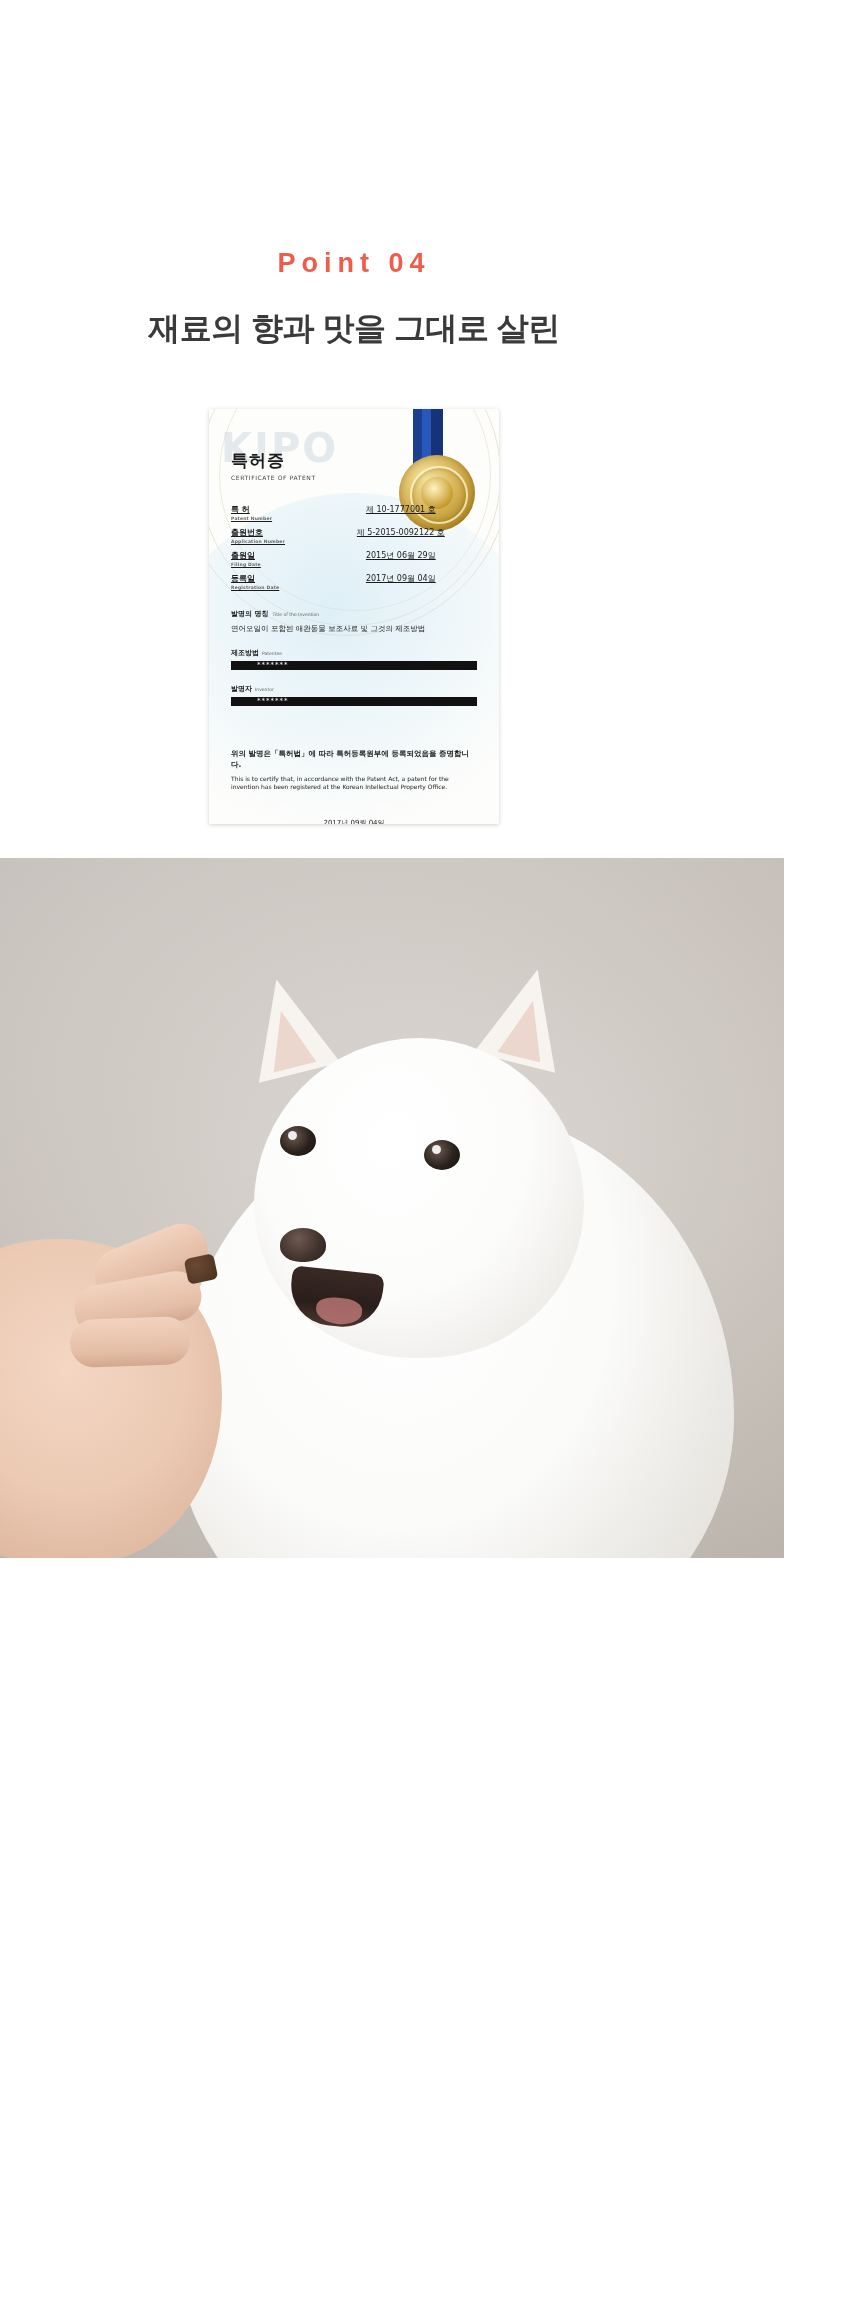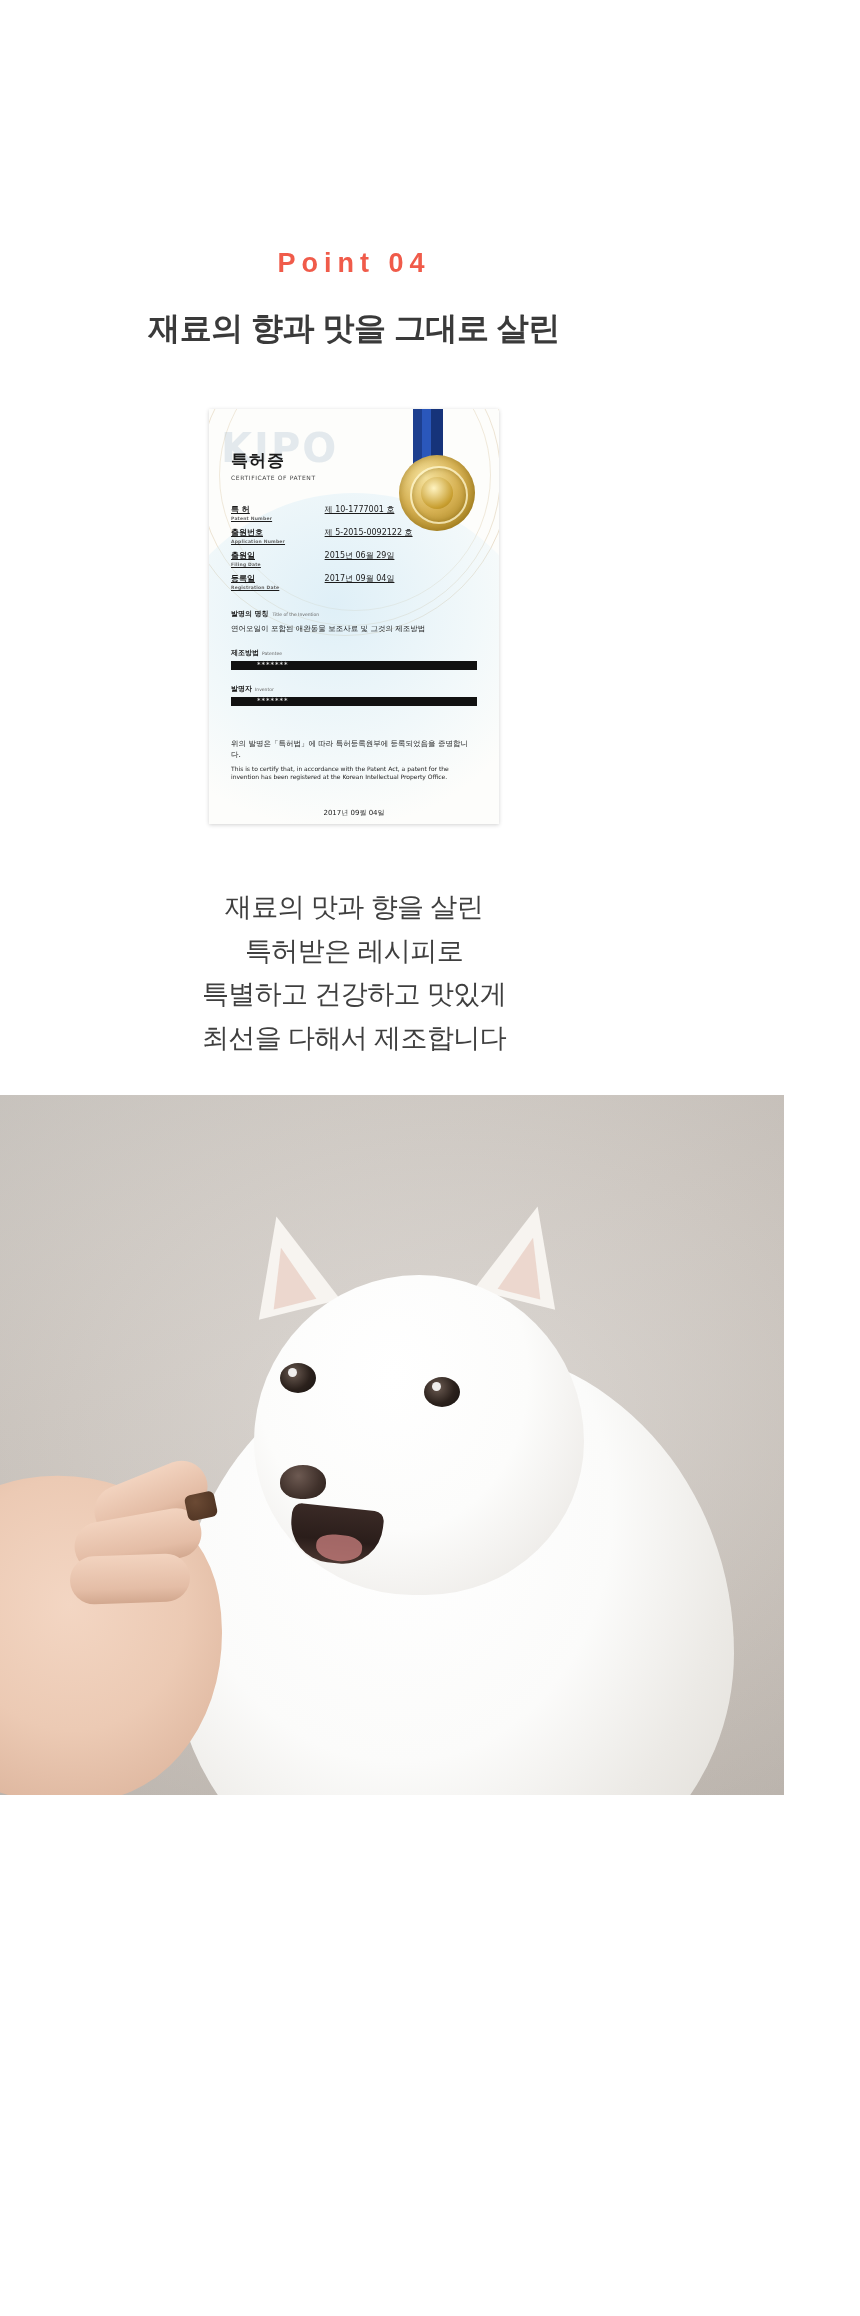--- a/index.html
+++ b/index.html
@@ -164,20 +164,21 @@
     color: #666;
     letter-spacing: 0.2px;
     display: block;
     margin-top: 1px;
   }
   .f-value {
     font-size: 8px;
     color: #1b1b1b;
     padding-left: 22px;
     white-space: nowrap;
+    text-align: center;
   }
 
   .inv-title-label {
     margin-top: 16px;
     font-size: 7px;
     font-weight: bold;
     color: #1b1b1b;
   }
   .inv-title-label .en {
     font-weight: normal;
@@ -214,23 +215,23 @@
   .redact-bar .stars {
     position: absolute;
     left: 26px; top: 0px;
     color: #fff;
     font-size: 7px;
     letter-spacing: 1px;
     line-height: 9px;
   }
 
   .cert-statement {
-    margin-top: 32px;
+    margin-top: 42px;
     font-size: 7.5px;
-    font-weight: normal;
+    font-weight: bold;
     color: #1b1b1b;
     line-height: 1.5;
   }
   .cert-statement-en {
     margin-top: 4px;
     font-size: 6px;
     font-weight: normal;
     color: #222;
     line-height: 1.45;
   }
@@ -454,26 +455,20 @@
         <div class="cert-statement">위의 발명은「특허법」에 따라 특허등록원부에 등록되었음을 증명합니다.</div>
         <div class="cert-statement-en">This is to certify that, in accordance with the Patent Act, a patent for the invention has been registered at the Korean Intellectual Property Office.</div>
 
         <div class="cert-date">2017년 09월 04일</div>
         <div class="cert-rule"></div>
 
       </div>
     </div>
   </div>
 
-  <div class="caption">
-    <div>재료의 맛과 향을 살린</div>
-    <div>특허받은 레시피로</div>
-    <div>특별하고 건강하고 맛있게</div>
-    <div>최선을 다해서 제조합니다</div>
-  </div>
 
   <div class="photo">
     <div class="photo-vignette"></div>
     <div class="dog-body"></div>
     <div class="ear ear-left"></div>
     <div class="ear ear-right"></div>
     <div class="ear-inner ear-inner-left"></div>
     <div class="ear-inner ear-inner-right"></div>
     <div class="dog-head"></div>
     <div class="eye eye-left"></div>

